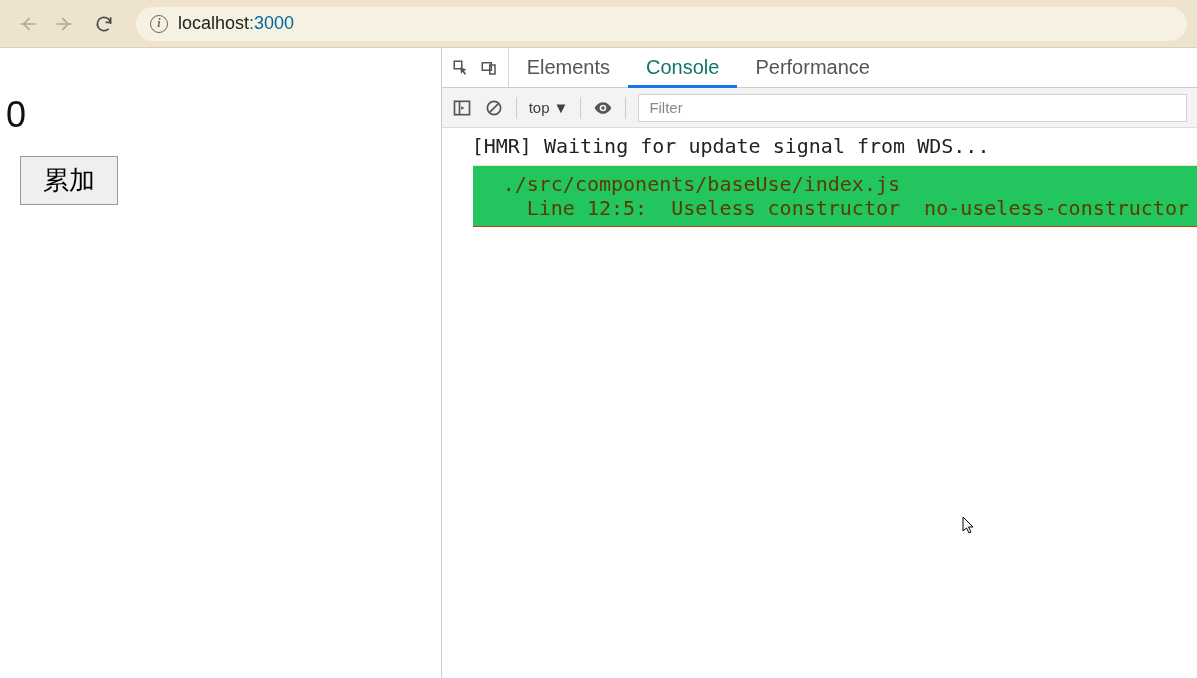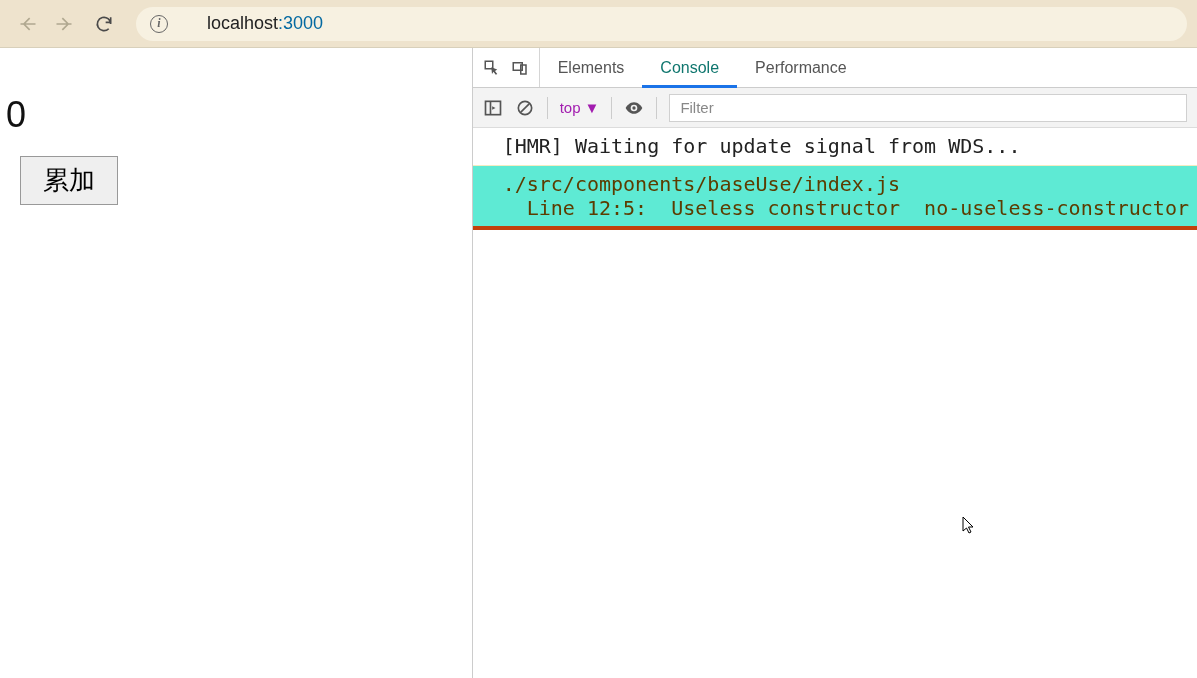--- a/index.html
+++ b/index.html
@@ -5,47 +5,47 @@
 * { margin: 0; padding: 0; box-sizing: border-box; }
 body { font-family: -apple-system, BlinkMacSystemFont, "Segoe UI", Arial, sans-serif; font-size: 14px; width: 1197px; height: 678px; overflow: hidden; background: #fff; }
 
 .top-chrome { height: 48px; background: #eee3cd; display: flex; align-items: center; padding: 0 10px; border-bottom: 1px solid #d8d0bb; }
 .nav-btn { width: 36px; height: 36px; display:flex; align-items:center; justify-content:center; color: #4a4a4a; cursor: pointer; border-radius:50%; }
 .nav-btn.disabled { color: #b0a890; cursor: default; }
 .nav-btn svg { width: 20px; height: 20px; }
 .reload-btn { margin-left: 4px; }
 .omnibox { flex: 1; margin-left: 14px; height: 34px; background: #f7f1e1; border-radius: 17px; display: flex; align-items: center; padding: 0 14px; color: #333; font-size: 18px; }
 .omnibox .info-icn { width:18px; height:18px; border:1.5px solid #666; border-radius:50%; display:flex; align-items:center; justify-content:center; font-size:12px; color:#666; margin-right:10px; font-family: serif; font-style: italic; font-weight: bold; }
-.omnibox .url-host { color: #222; margin-left: 29px; }
+.omnibox .url-host { color: #222; }
 .omnibox .url-port { color: #0369a1; }
 
 .main { display:flex; height: calc(678px - 48px); }
 .page { width: 560px; border-right: 1px solid #ccc; background:#fff; padding: 6px 4px; }
 .counter { font-size: 36px; font-weight: 400; color: #111; margin: 40px 0 20px 2px; }
 .leijia-btn { font-size: 26px; padding: 6px 22px; background: #efefef; border: 1px solid #999; cursor: pointer; margin-left: 16px; font-family: inherit; }
 
 .devtools { flex:1; background:#fff; display:flex; flex-direction:column; }
 .dt-tabs { height: 40px; border-bottom: 1px solid #ccc; display:flex; align-items:stretch; }
 .dt-lefticons { display:flex; align-items:center; padding: 0 10px; gap: 10px; border-right: 1px solid #d5d5d5; }
 .dt-lefticons .icn { width:18px; height:18px; display:flex; align-items:center; justify-content:center; color:#555; cursor:pointer; }
-.dt-tab { display:flex; align-items:center; padding: 0 18px; color:#555; font-size: 16px; cursor:pointer; position:relative; }
+.dt-tab { display:flex; align-items:center; padding: 0 18px; color:#555; font-size: 20px; cursor:pointer; position:relative; }
 .dt-tab.active { color:#0f766e; }
 .dt-tab.active::after { content:""; position:absolute; left:0; right:0; bottom:-1px; height:3px; background:#1a73e8; }
 
 .dt-toolbar { height: 40px; border-bottom:1px solid #dcdcdc; background:#f3f3f3; display:flex; align-items:center; padding: 0 10px; gap: 12px; }
 .tb-icon { width:20px; height:20px; color:#555; display:flex; align-items:center; justify-content:center; cursor:pointer; }
 .tb-sep { width:1px; height:22px; background:#ccc; }
-.ctx-sel { color:#a21caf; font-size:15px; cursor:pointer; display:flex; align-items:center; gap:4px; }
+.ctx-sel { color:#404040; font-size:15px; cursor:pointer; display:flex; align-items:center; gap:4px; }
 .eye-icn svg { width:22px; height:22px; }
 .filter-input { flex:1; height:28px; border:1px solid #d0d0d0; background:#fff; padding: 0 10px; font-size:15px; color:#333; }
 .filter-input::placeholder { color:#888; }
 
 .console-area { flex:1; overflow:auto; font-family: Consolas, Menlo, monospace; font-size: 20px; }
 .log-line { padding: 6px 8px 6px 30px; white-space: pre; color:#222; border-bottom: 1px solid transparent; }
-.log-warn { background:#5eead4; color:#5c3c00; border-top:1px solid #f3ecc2; border-bottom:4px solid #c2410c; }
+.log-warn { background:#22c55e; color:#5c3c00; border-top:1px solid #f3ecc2; border-bottom:1px solid #c2410c;margin-left:31px; }
 .log-warn .path { color:#5c3c00; }
 
 .cursor-ptr { position:absolute; left:962px; top:516px; width:14px; height:20px; }
 </style>
 </head>
 <body>
 
 <div class="top-chrome">
   <div class="nav-btn disabled">
     <svg viewBox="0 0 24 24">

